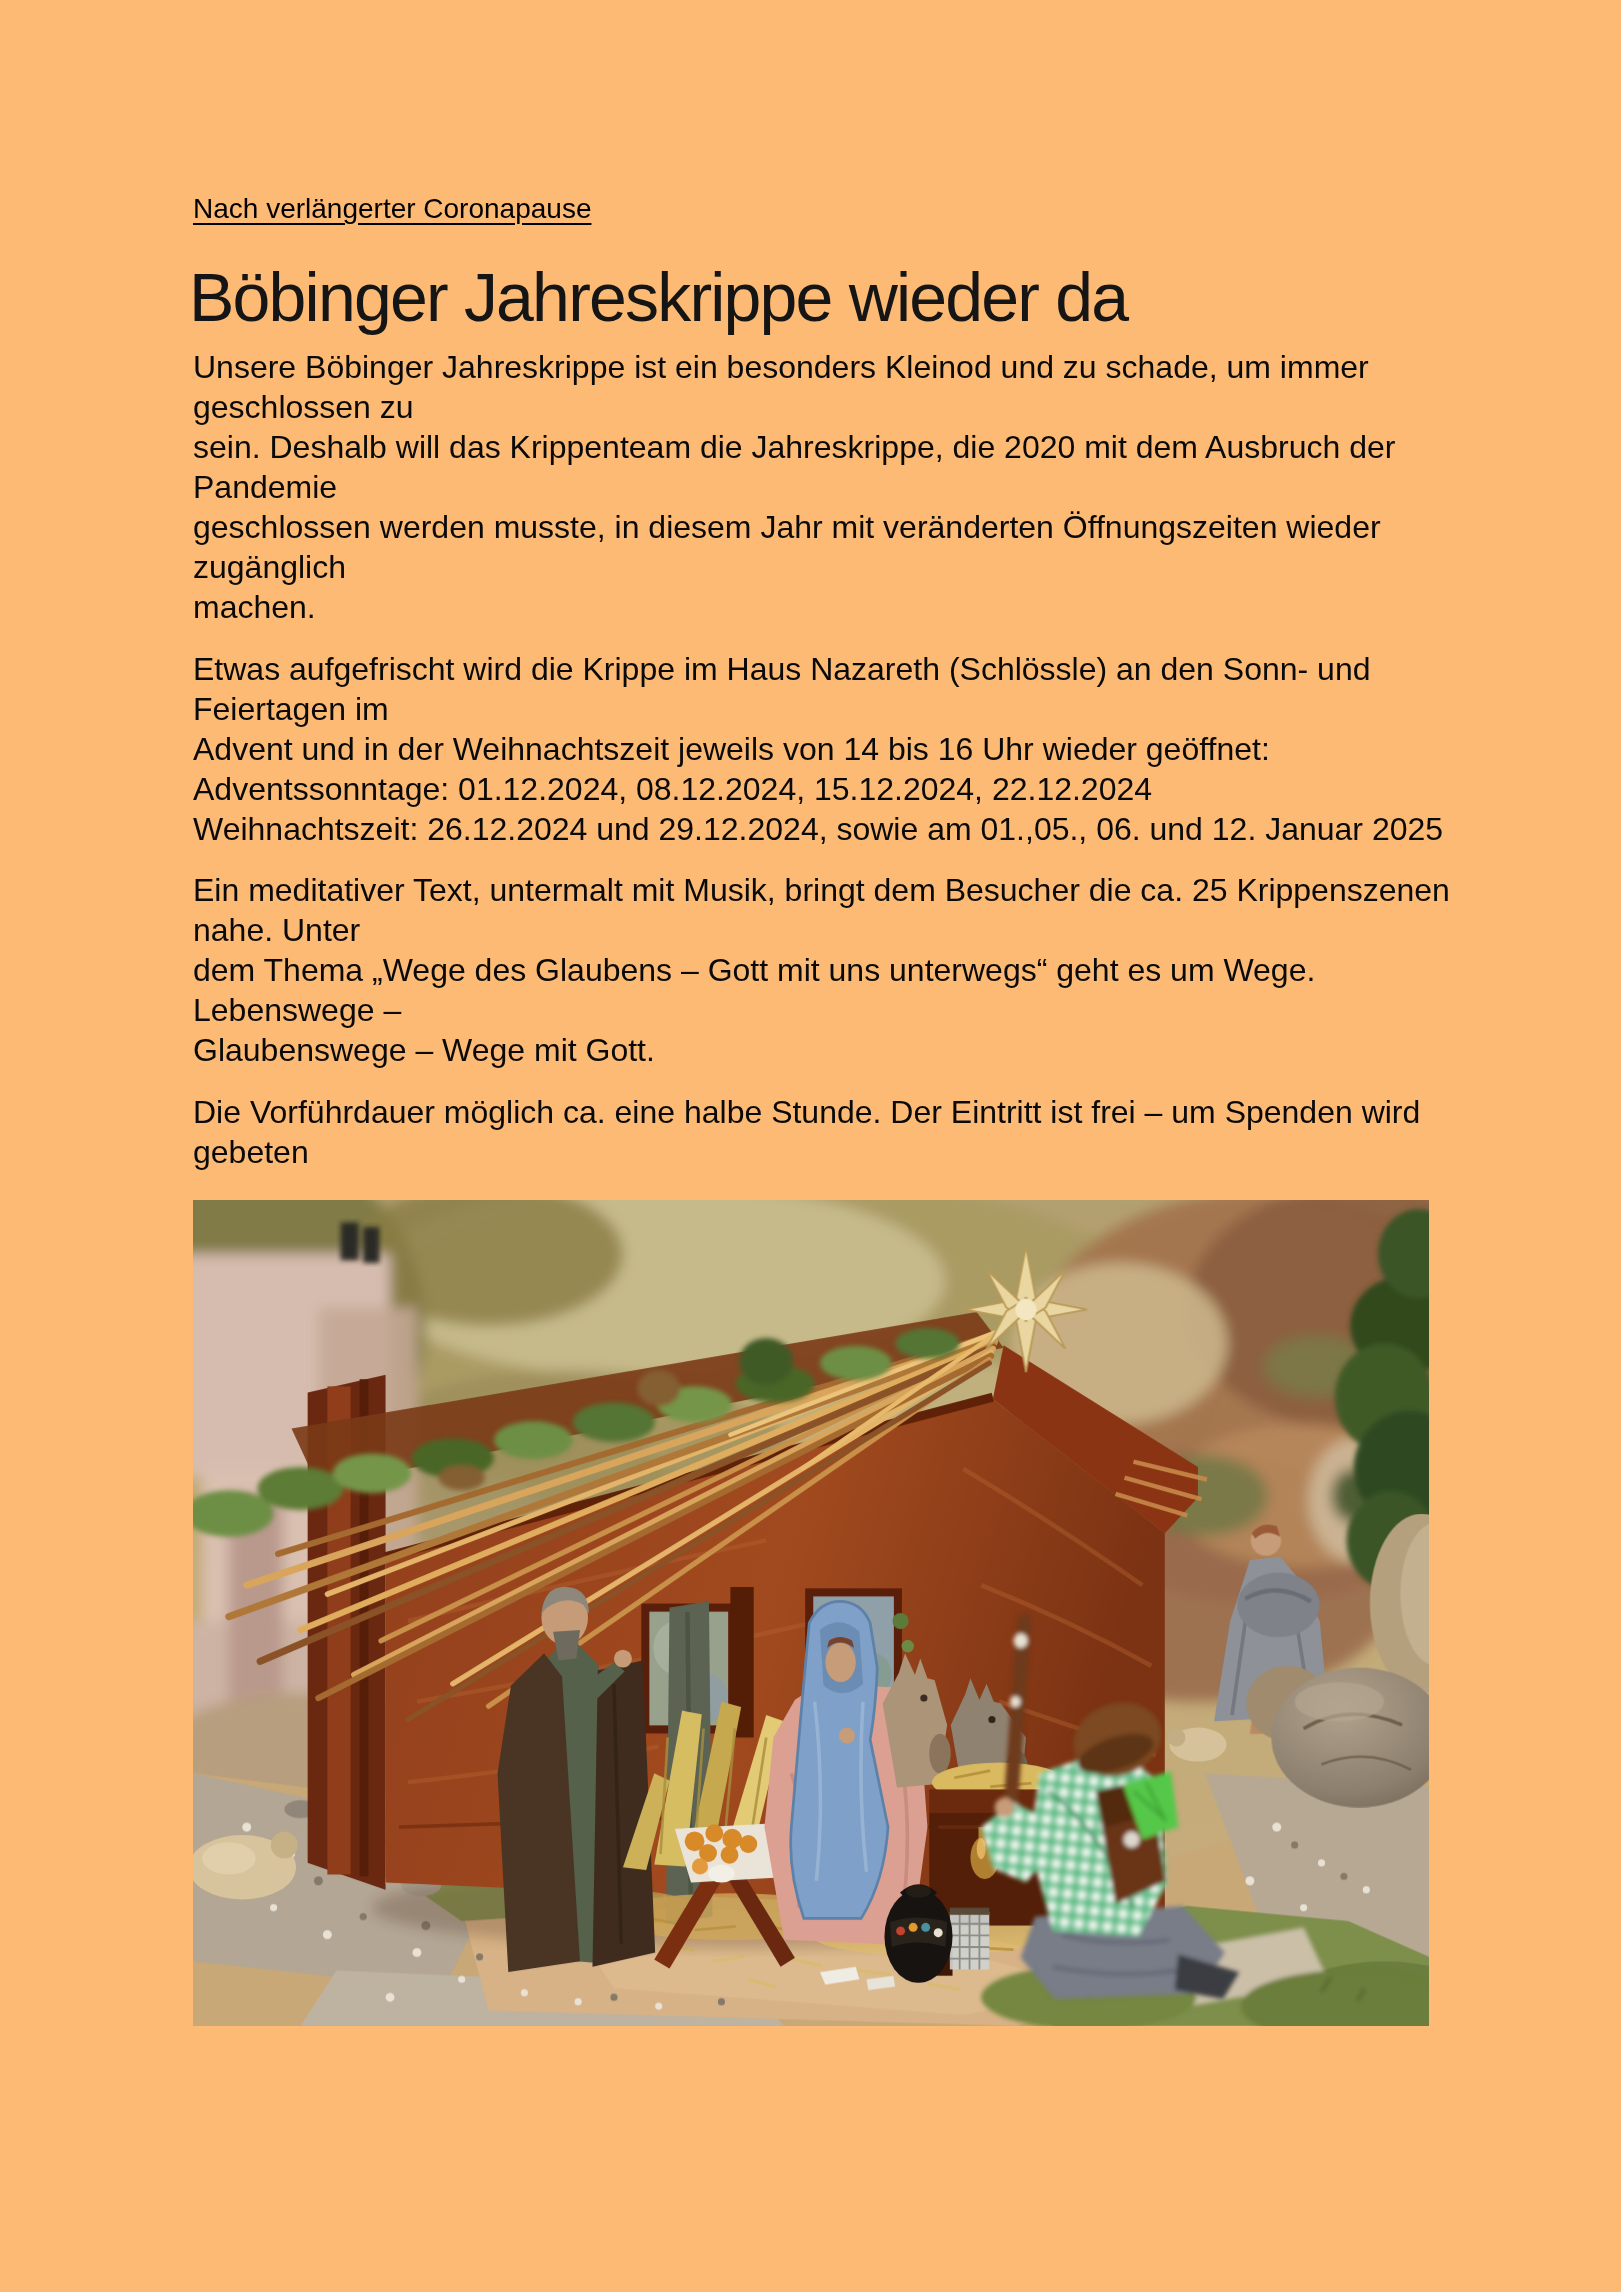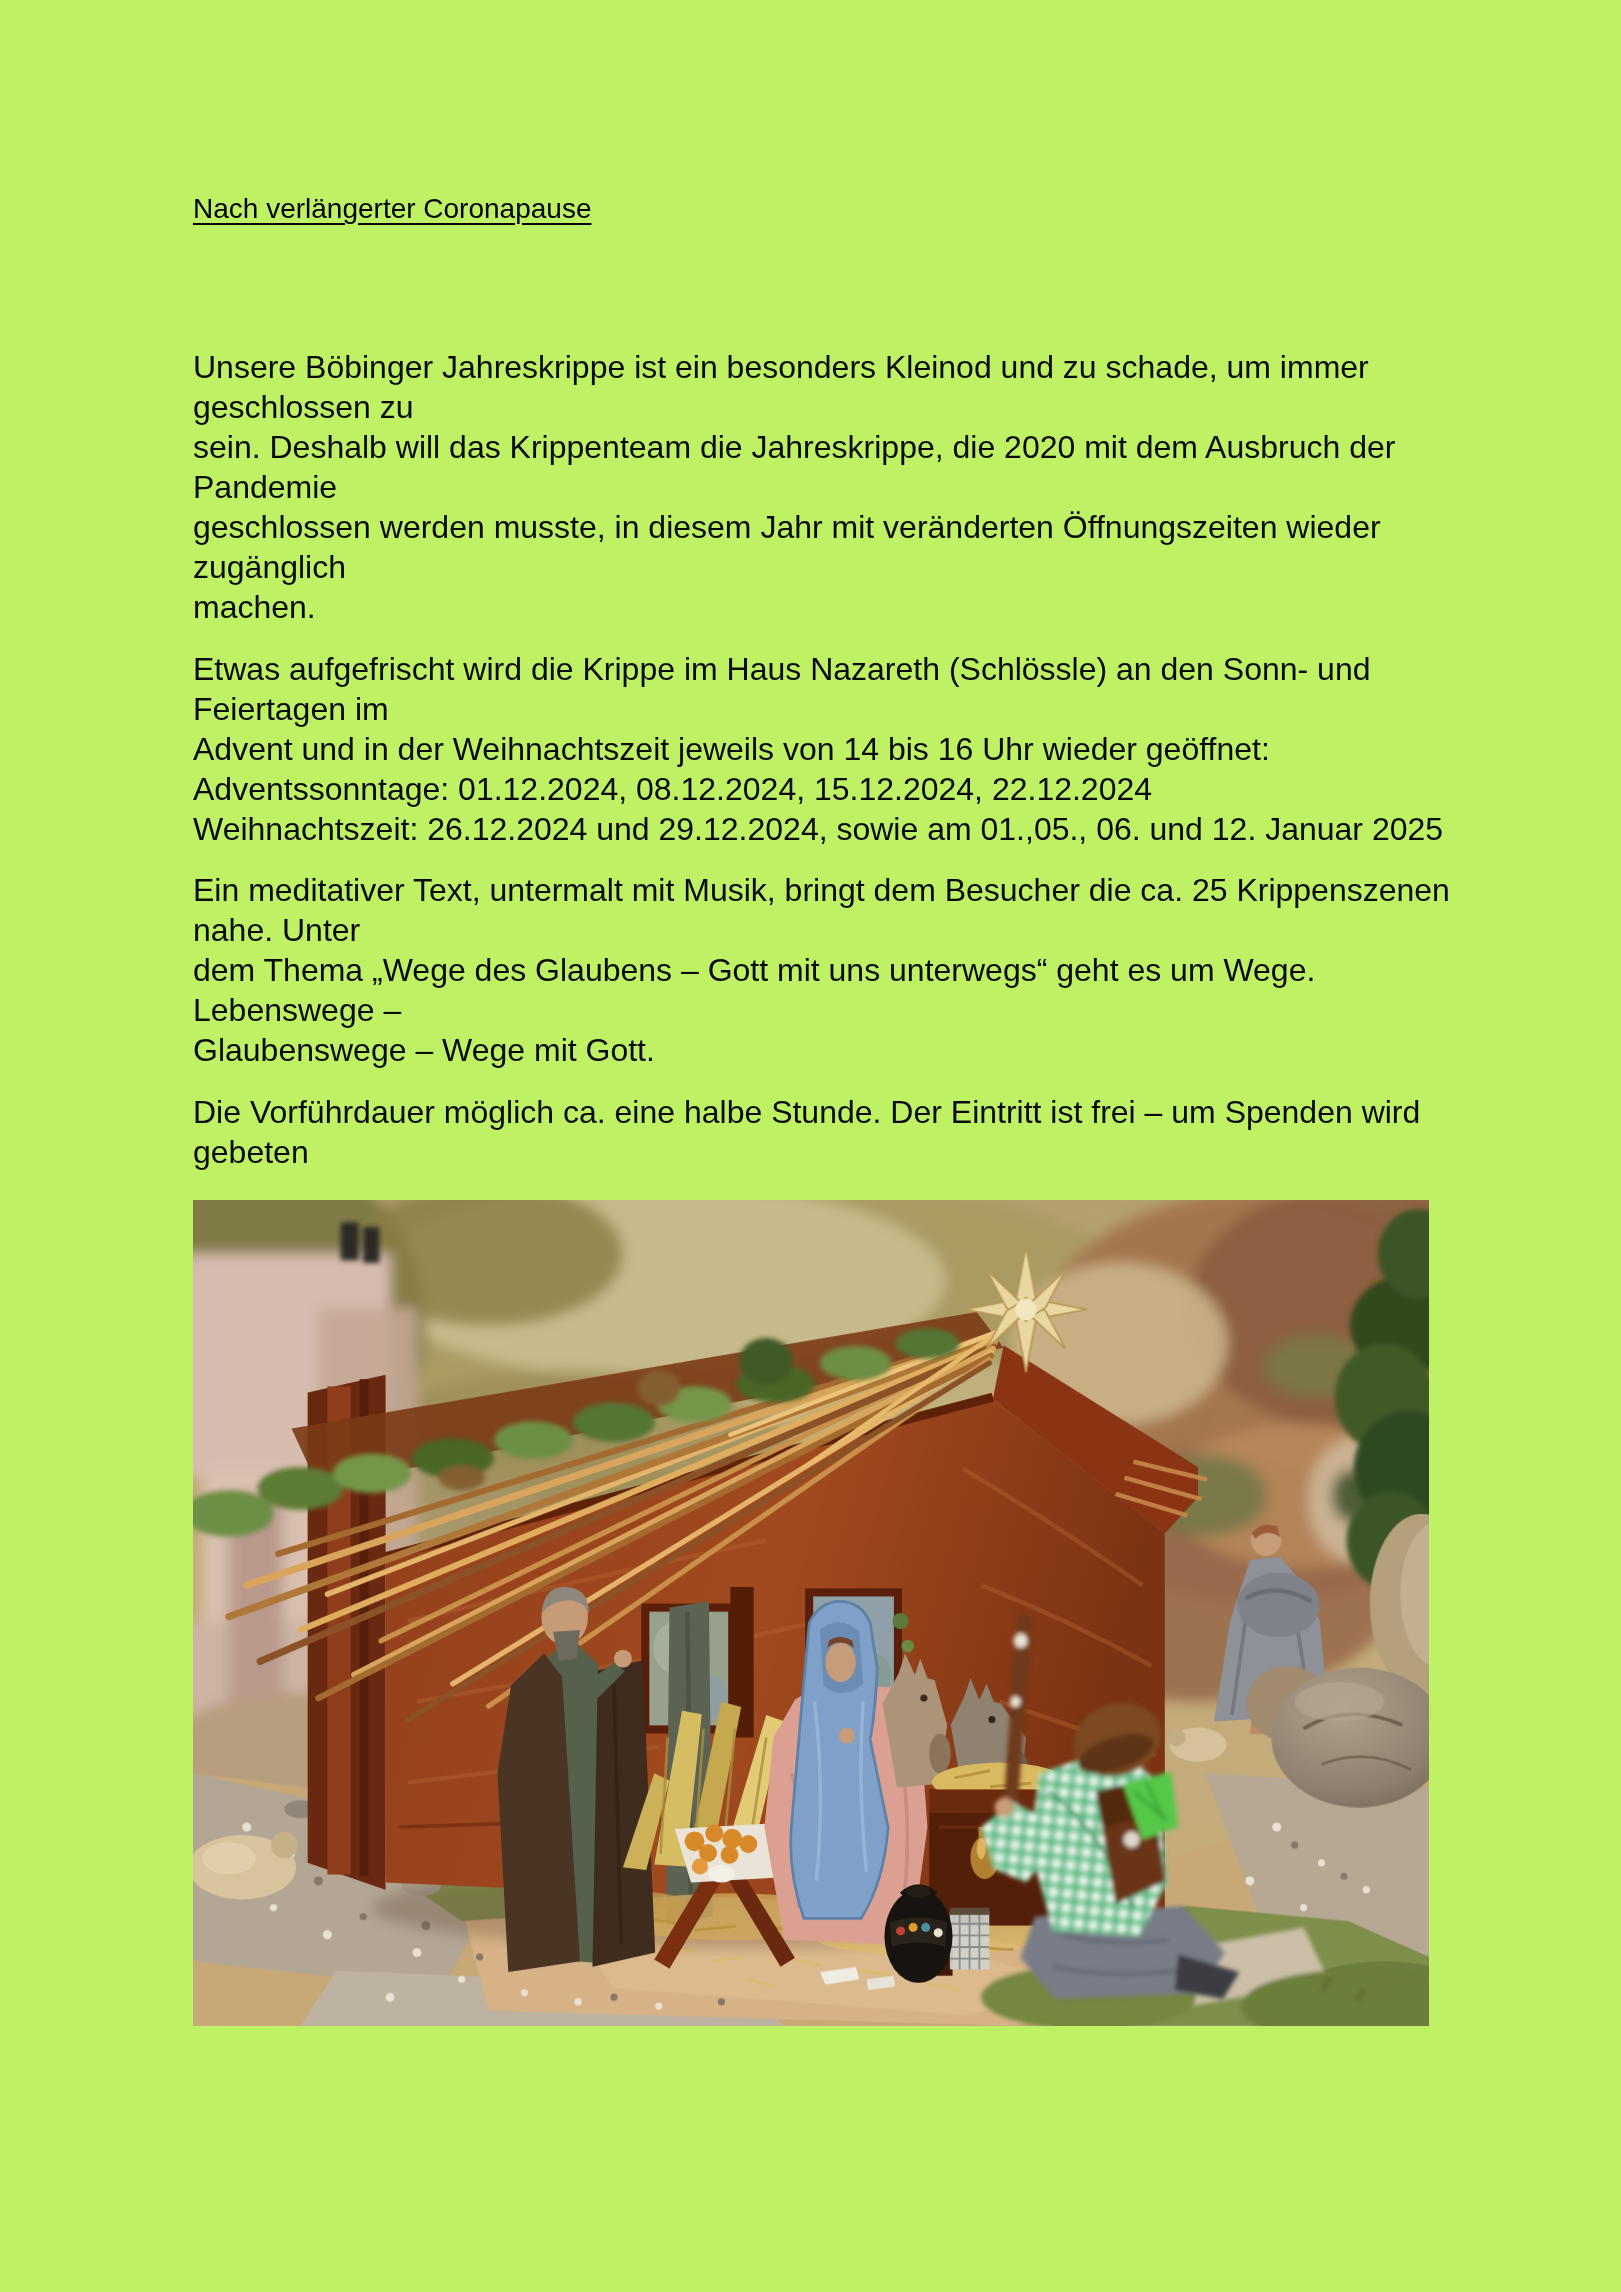--- a/index.html
+++ b/index.html
@@ -1,17 +1,17 @@
 <!DOCTYPE html>
 <html style="font-size:14.3px"><head>
 <meta charset="utf-8">
 <style>
   html,body{margin:0;padding:0;background:#ffffff;}
   .page{
-    position:relative;width:1621px;height:2293px;background:#bef264;overflow:hidden;
+    position:relative;width:1621px;height:2293px;background:#fdba74;overflow:hidden;
     font-family:"Liberation Sans",sans-serif;color:#000;
   }
   .kicker{
     position:absolute;left:193px;top:189px;margin:0;
     font-size:28px;line-height:40px;color:#000;
     text-decoration:underline;text-underline-offset:4.5px;text-decoration-thickness:1.8px;
   }
   .title{
     position:absolute;left:189px;top:260px;margin:0;
     font-size:68px;font-weight:400;letter-spacing:-1.8px;line-height:75px;color:#151515;
@@ -27,20 +27,21 @@
   }
   .photo svg{display:block;width:1236px;height:826px;}
 </style>
 </head>
 <body>
 
 <div class="page">
 
   <p class="kicker">Nach verlängerter Coronapause</p>
 
+  <h1 class="title">Böbinger Jahreskrippe wieder da</h1>
 
   <div class="body-text">
     <p>Unsere Böbinger Jahreskrippe ist ein besonders Kleinod und zu schade, um immer geschlossen zu
 sein. Deshalb will das Krippenteam die Jahreskrippe, die 2020 mit dem Ausbruch der Pandemie
 geschlossen werden musste, in diesem Jahr mit veränderten Öffnungszeiten wieder zugänglich
 machen.</p>
     <p>Etwas aufgefrischt wird die Krippe im Haus Nazareth (Schlössle) an den Sonn- und Feiertagen im
 Advent und in der Weihnachtszeit jeweils von 14 bis 16 Uhr wieder geöffnet:
 Adventssonntage: 01.12.2024, 08.12.2024, 15.12.2024, 22.12.2024
 Weihnachtszeit: 26.12.2024 und 29.12.2024, sowie am 01.,05., 06. und 12. Januar 2025</p>

